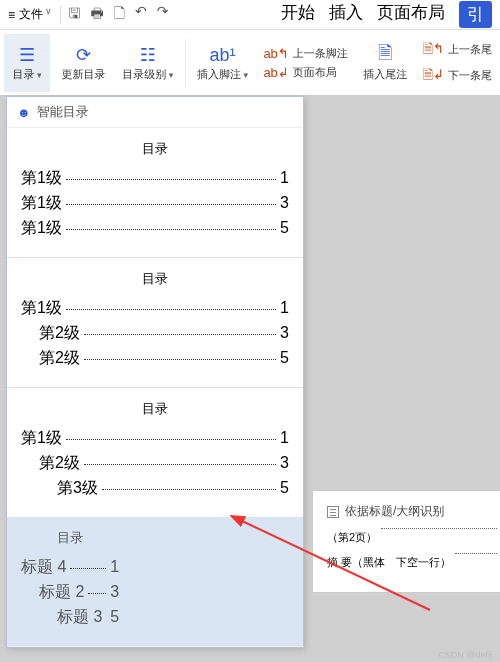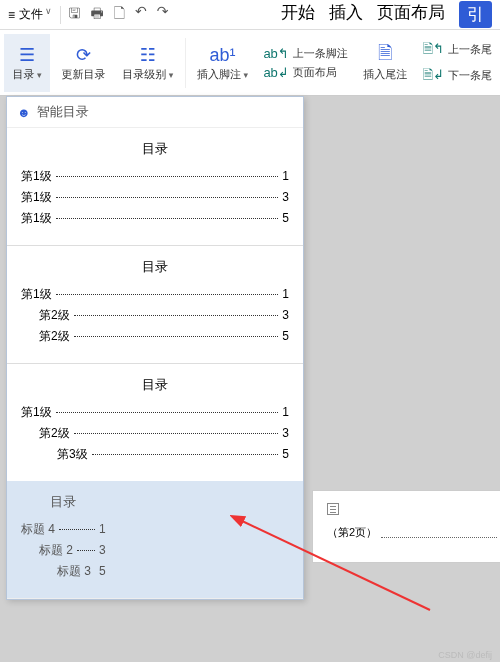--- a/index.html
+++ b/index.html
@@ -14,39 +14,39 @@
 .tab-ref { background: #2f5cd6; color: #fff; padding: 2px 8px; border-radius: 3px; }
 
 .ribbon { height: 66px; background: #fff; border-bottom: 1px solid #ccc; display: flex; align-items: center; padding: 0 4px; gap: 6px; font-size: 12px; }
 .rbtn { display: flex; flex-direction: column; align-items: center; justify-content: center; padding: 4px 6px; min-width: 46px; height: 58px; cursor: pointer; }
 .rbtn.active { background: #e8eef6; }
 .rbtn .ic { font-size: 18px; color: #2f5cd6; height: 24px; display: flex; align-items: center; }
 .rbtn .lbl { font-size: 11px; color: #333; white-space: nowrap; }
 .rbtn .dd::after { content: " ▾"; font-size: 9px; color: #666; }
 .rgroup { display: flex; flex-direction: column; gap: 4px; font-size: 11px; color: #333; padding: 4px; }
 .rgroup .row { display: flex; align-items: center; gap: 4px; white-space: nowrap; }
-.rgroup .ic2 { color: #0f766e; font-size: 13px; }
+.rgroup .ic2 { color: #c2410c; font-size: 13px; }
 .vdiv { width: 1px; height: 50px; background: #eee; }
 
 .dropdown { position: absolute; top: 96px; left: 6px; width: 298px; background: #fff; border: 1px solid #b5c4d8; box-shadow: 2px 2px 6px rgba(0,0,0,0.15); font-size: 13px; }
 .dd-header { padding: 6px 10px; color: #555; display: flex; align-items: center; gap: 6px; border-bottom: 1px solid #eee; }
 .dd-header.selected { background: #d9e5f3; }
 .toc-preview { padding: 8px 14px 14px; }
 .toc-title { text-align: center; font-size: 13px; margin: 4px 0 10px; }
-.toc-line { display: flex; align-items: baseline; font-size: 12px; margin: 4px 0; }
+.toc-line { display: flex; align-items: baseline; font-size: 16px; margin: 4px 0; }
 .toc-line.i1 { padding-left: 18px; }
 .toc-line.i2 { padding-left: 36px; }
 .toc-line .name { white-space: nowrap; }
 .toc-line .dots { flex: 1; border-bottom: 1px dotted #333; margin: 0 4px; position: relative; top: -3px; }
 .toc-line .pg { white-space: nowrap; }
 .sep-block { border-top: 1px solid #ddd; }
 
 .page-preview { position: absolute; top: 490px; left: 312px; width: 200px; background: #fff; border: 1px solid #ccc; padding: 12px 14px; font-size: 11px; }
 .pv-head { display: flex; align-items: center; gap: 6px; color: #444; margin-bottom: 10px; font-size: 12px; }
-.pv-line { display: flex; align-items: flex-end; margin: 10px 0; }
+.pv-line { display: flex; align-items: flex-start; margin: 10px 0; }
 .pv-line .txt { white-space: nowrap; }
 .pv-line .d { flex: 1; border-bottom: 1px dotted #666; margin-left: 4px; position: relative; top: -2px; }
 .watermark { position: absolute; bottom: 2px; right: 8px; font-size: 9px; color: #bbb; }
 
 .arrow { position: absolute; top: 510px; left: 230px; pointer-events: none; }
 .box-icon { display: inline-block; width: 12px; height: 12px; border: 1px solid #888; position: relative; }
 .box-icon::before { content: ""; position: absolute; left: 2px; top: 2px; right: 2px; height: 1px; background: #888; }
 .box-icon::after { content: ""; position: absolute; left: 2px; top: 5px; right: 2px; height: 1px; background: #888; box-shadow: 0 3px 0 #888; }
 </style>
 </head>
@@ -200,23 +200,28 @@
           <span class="dots"></span>
           <span class="pg">5</span>
         </div>
       </div>
     </div>
 </div>
 
 <div class="page-preview">
   <div class="pv-head">
     <span class="box-icon"></span>
+    <span>依据标题/大纲识别</span>
   </div>
   <div class="pv-line">
       <span class="txt">（第2页）</span>
+      <span class="d"></span>
+    </div>
+  <div class="pv-line">
+      <span class="txt">摘 要（黑体　下空一行）</span>
       <span class="d"></span>
     </div>
 </div>
 
 <svg class="arrow" width="220" height="120">
   <defs>
       <marker id="ah" markerWidth="10" markerHeight="10" refX="2" refY="3" orient="auto">
     <path d="M0,0 L0,6 L8,3 z" fill="#e33"></path>
   </marker>
     </defs>

